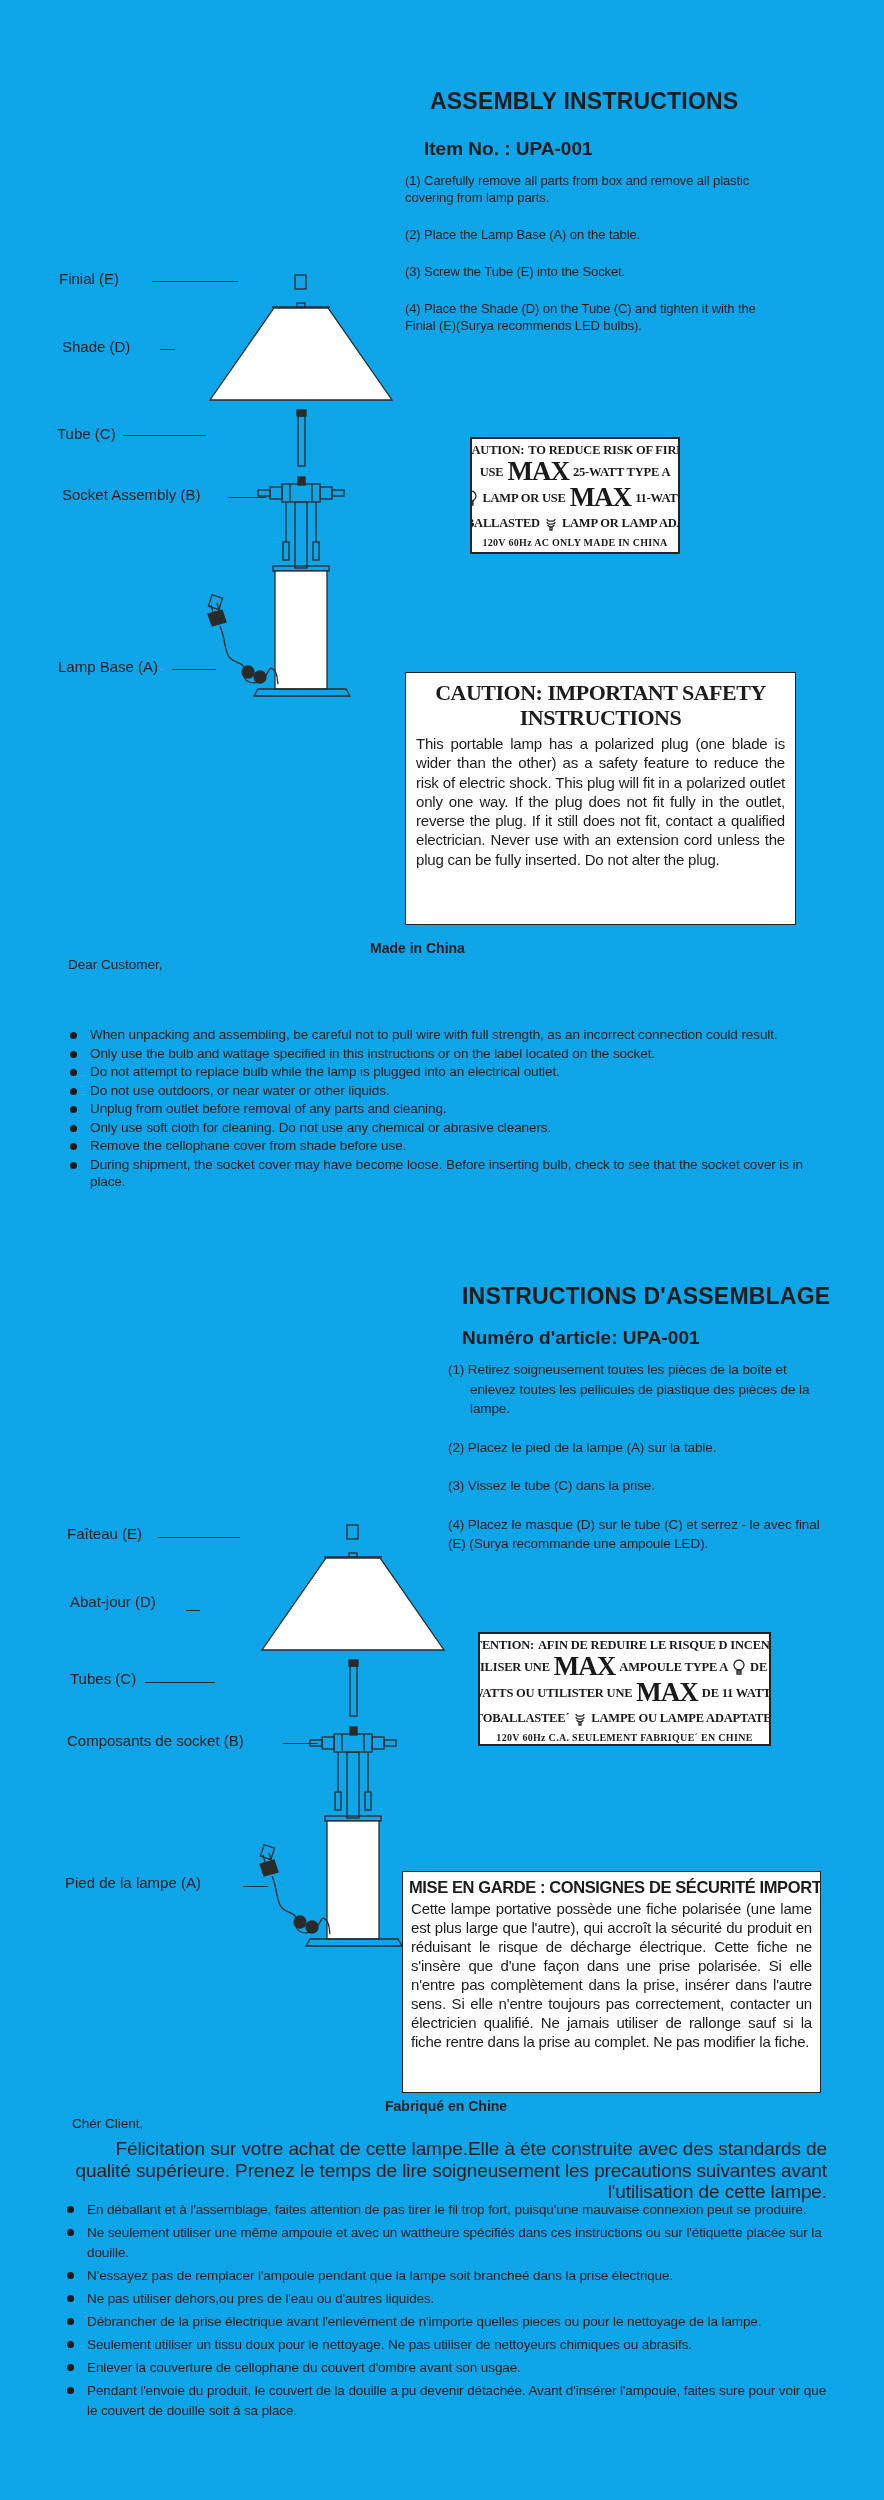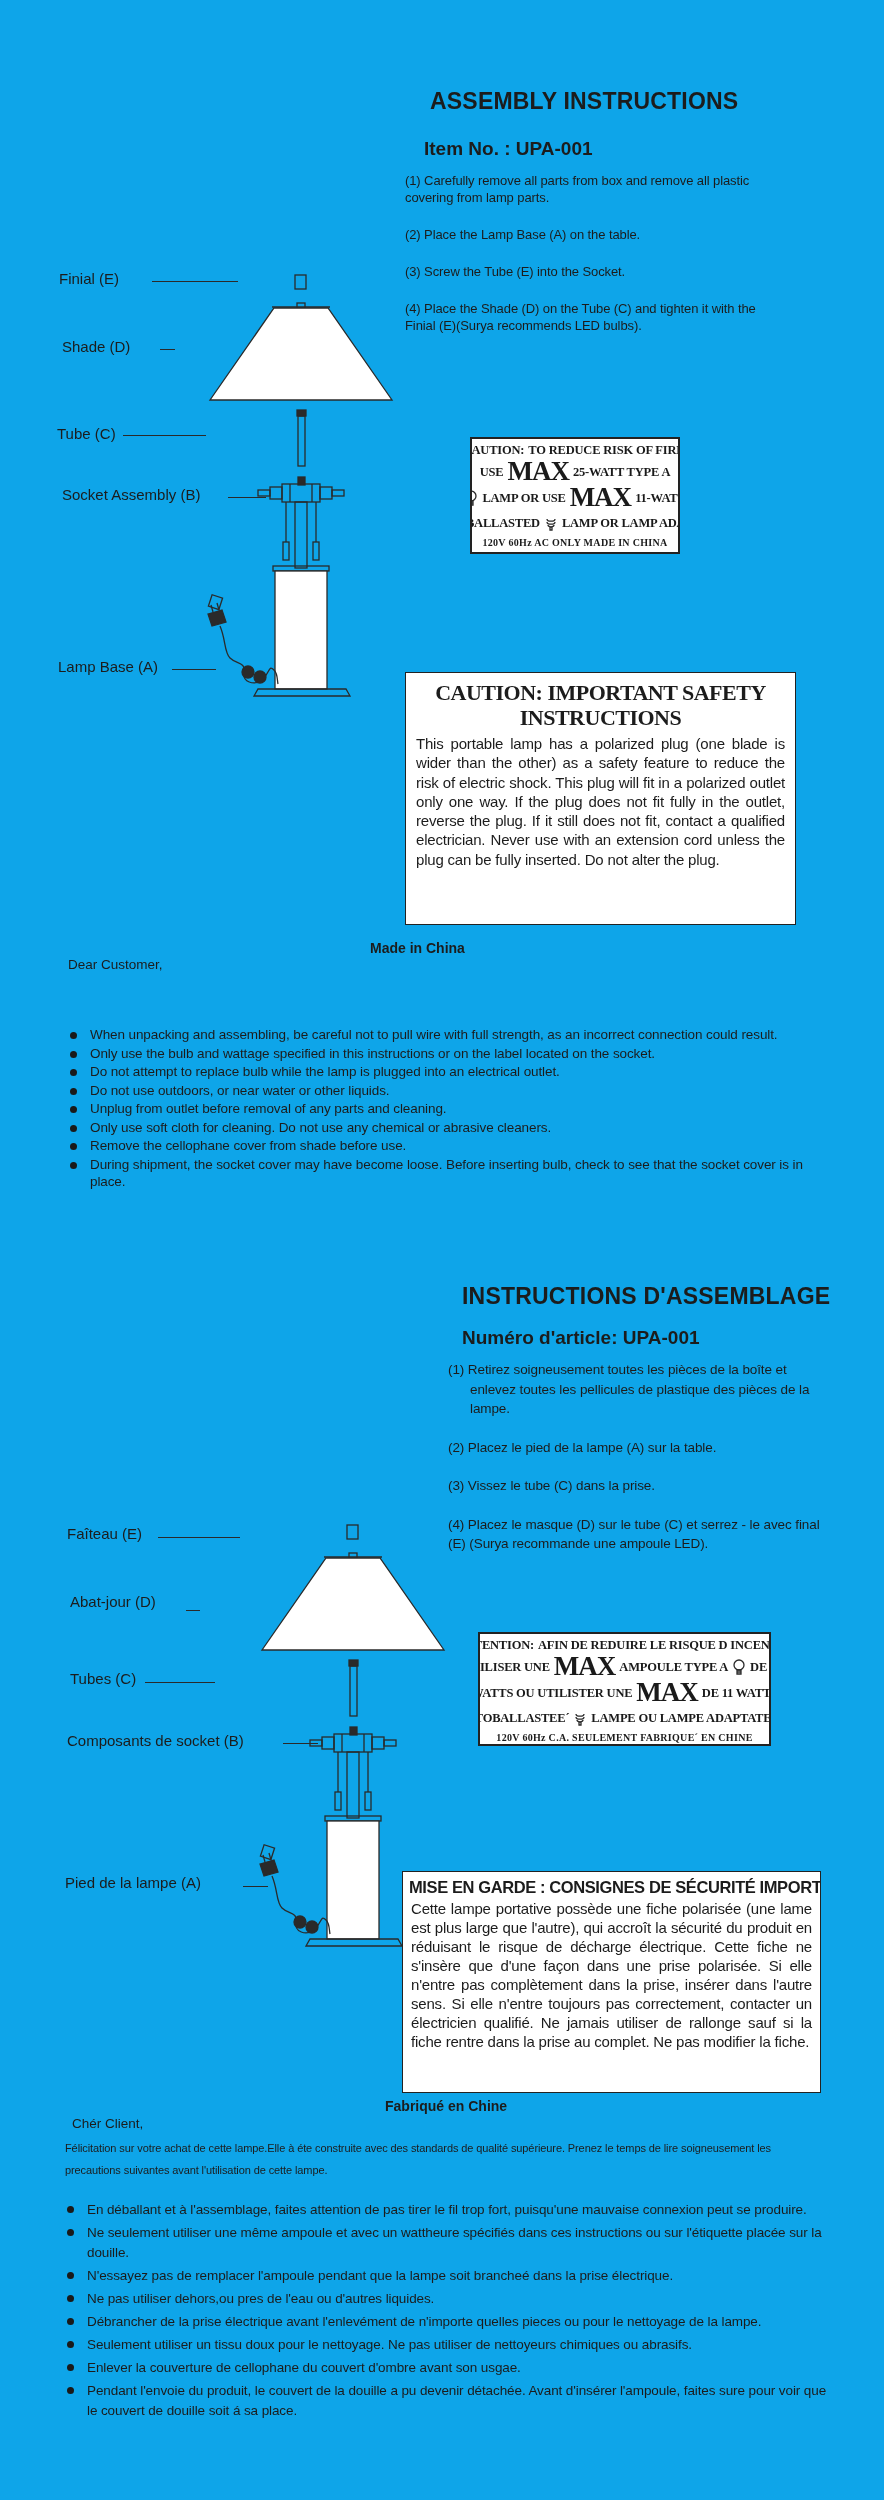--- a/index.html
+++ b/index.html
@@ -27,21 +27,21 @@
   .bulbicon{flex:0 0 auto;}
   .safetybox{border:1.6px solid #222;background:#fff;overflow:hidden;}
   .sb-title{font-family:"Liberation Serif",serif;font-weight:700;text-align:center;
             font-size:22px;line-height:25px;letter-spacing:-.5px;margin-top:7px;}
   .sb-body{font-size:15px;line-height:19.3px;text-align:justify;padding:4px 10px 0 10px;letter-spacing:-.2px;}
   .mise-title{font-weight:700;font-size:16.5px;line-height:20px;letter-spacing:-.4px;margin:5px 6px 0 6px;white-space:nowrap;}
   .sb-body-fr{font-size:15px;line-height:19px;text-align:justify;padding:2px 8px 0 8px;letter-spacing:-.2px;}
   .madein{font-weight:700;font-size:14px;}
   .salut{font-size:13.5px;}
   .para{font-size:13.5px;line-height:17.5px;letter-spacing:-.1px;}
-  .para-fr{font-size:11px;line-height:21.5px;}
+  .para-fr{font-size:19px;line-height:21.5px;text-align:right;}
   .blist{font-size:13.5px;line-height:17.5px;letter-spacing:-.1px;}
   .blist-fr{font-size:13.5px;line-height:20px;}
   .bitem{display:flex;margin-bottom:1px;}
   .blist-fr .bitem{margin-bottom:3px;}
   .dot{flex:0 0 auto;width:7px;height:7px;border-radius:50%;background:#1a1a1a;margin:6px 13px 0 2px;}
 </style>
 </head>
 <body>
 
 <svg width="0" height="0" style="position:absolute">

